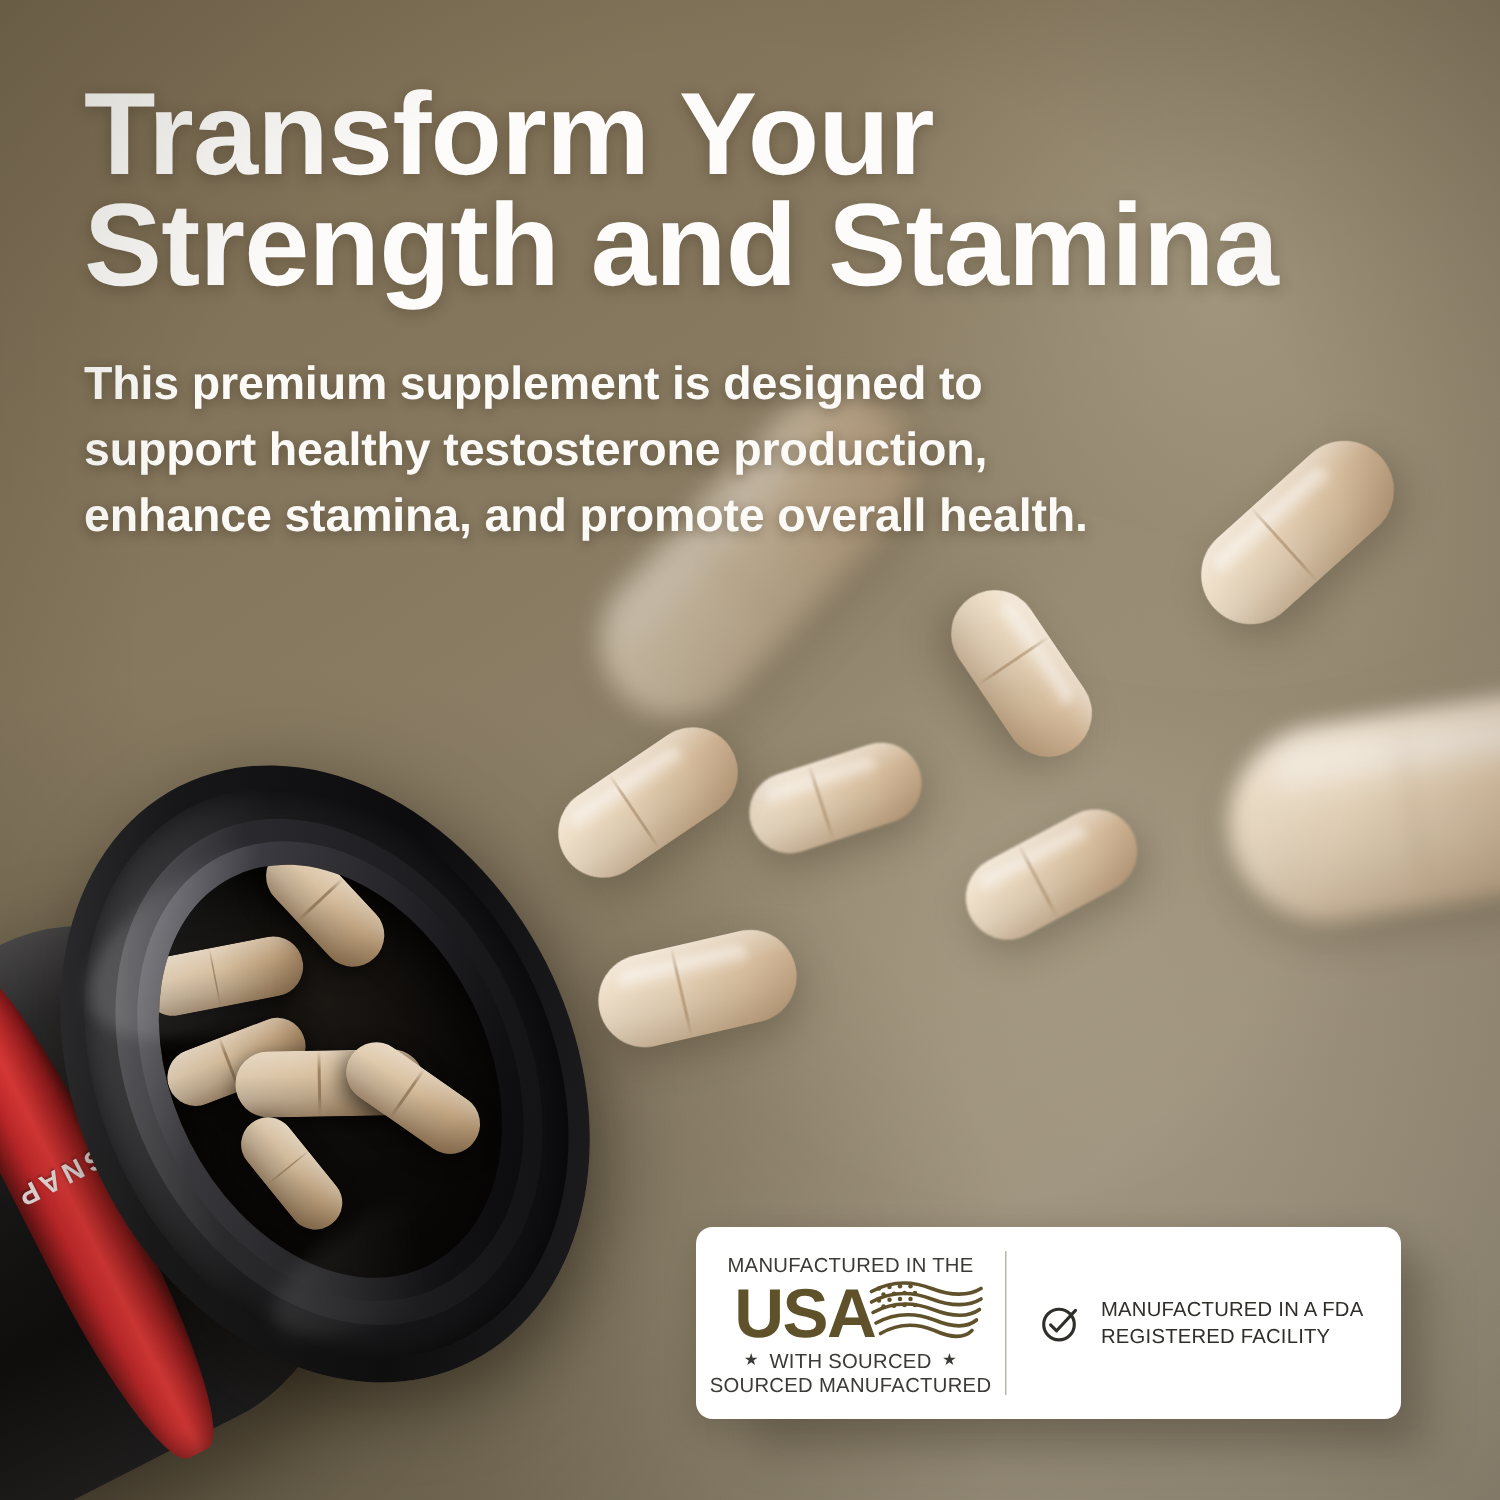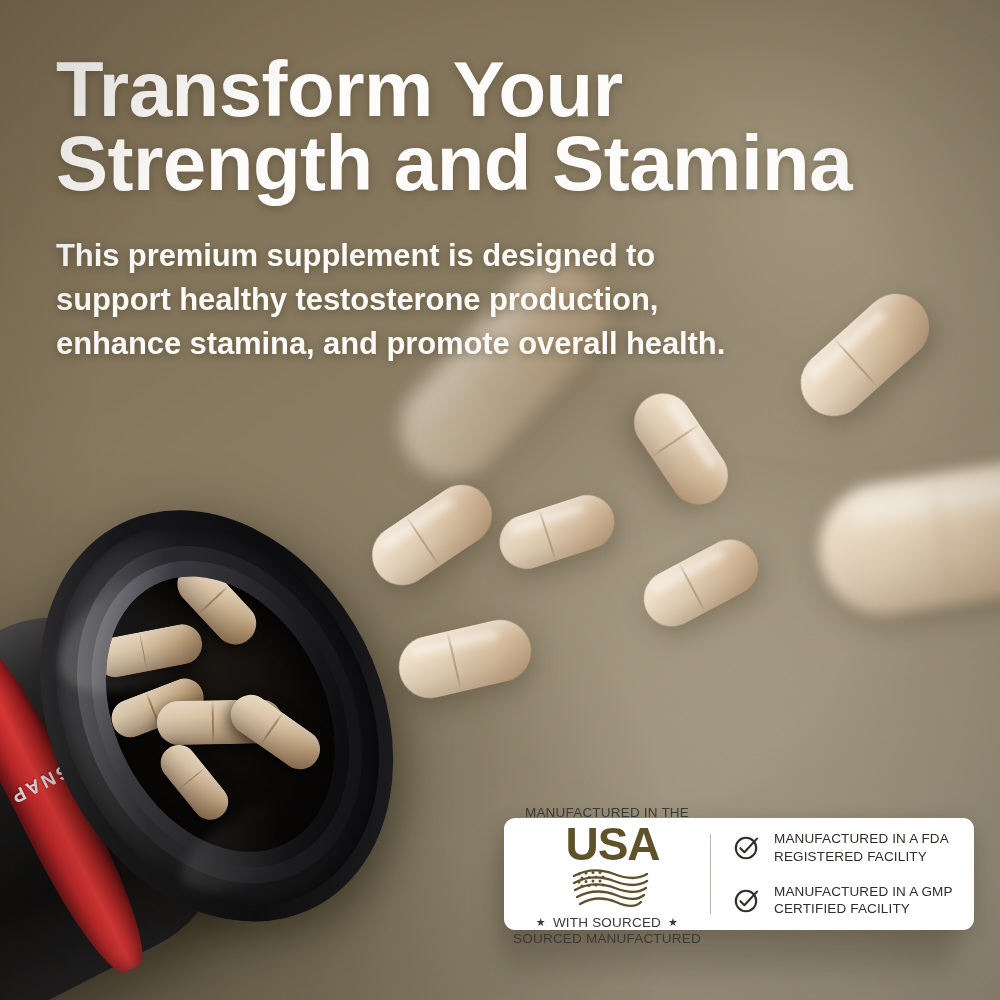--- a/index.html
+++ b/index.html
@@ -236,22 +236,22 @@
     font-weight:600;
     line-height:1.42;
     letter-spacing:-0.1px;
     text-shadow:0 2px 8px rgba(40,30,14,0.38);
     white-space:pre-line;
   }
 
   
   #badge-panel {
     position:absolute;
-    left:504px; top:818px;
-    width:470px; height:112px;
+    left:464px; top:818px;
+    width:470px; height:128px;
     background:#ffffff;
     border-radius:11px;
     display:flex;
     align-items:stretch;
     box-shadow:0 6px 22px rgba(30,24,12,0.18);
   }
   #usa-badge {
     width:206px;
     padding:14px 8px 12px 8px;
     display:flex; flex-direction:column;
@@ -261,21 +261,20 @@
   #usa-top {
     font-size:13.5px;
     font-weight:400;
     letter-spacing:0.2px;
     color:#3b3a36;
     white-space:nowrap;
   }
   #usa-mid {
     display:flex; align-items:center; justify-content:center;
     margin:1px 0 2px 11px;
-    flex-direction:column;
   }
   #usa-word {
     font-size:46px;
     font-weight:800;
     letter-spacing:-1px;
     line-height:1;
     color:#5f5129;
     font-family:"Liberation Sans", sans-serif;
   }
   #usa-flag { margin-left:-6px; display:block; }
@@ -434,25 +433,17 @@
 
       <div class="claim">
         <svg class="check-icon" width="27" height="27" viewBox="0 0 27 27" aria-hidden="true">
           <circle cx="13" cy="14" r="10.2" fill="none" stroke="#2f2e2a" stroke-width="2.1"></circle>
           <path d="M7.4 14.2 L11.4 18.2 L24 4.6" fill="none" stroke="#2f2e2a" stroke-width="2.1" stroke-linecap="round" stroke-linejoin="round"></path>
         </svg>
         <span class="claim-text">MANUFACTURED IN A FDA
 REGISTERED FACILITY</span>
       </div>
 
-      <div class="claim">
-        <svg class="check-icon" width="27" height="27" viewBox="0 0 27 27" aria-hidden="true">
-          <circle cx="13" cy="14" r="10.2" fill="none" stroke="#2f2e2a" stroke-width="2.1"></circle>
-          <path d="M7.4 14.2 L11.4 18.2 L24 4.6" fill="none" stroke="#2f2e2a" stroke-width="2.1" stroke-linecap="round" stroke-linejoin="round"></path>
-        </svg>
-        <span class="claim-text">MANUFACTURED IN A GMP
-CERTIFIED FACILITY</span>
-      </div>
 
     </div>
   </div>
 
 </div>
 
 </body></html>

